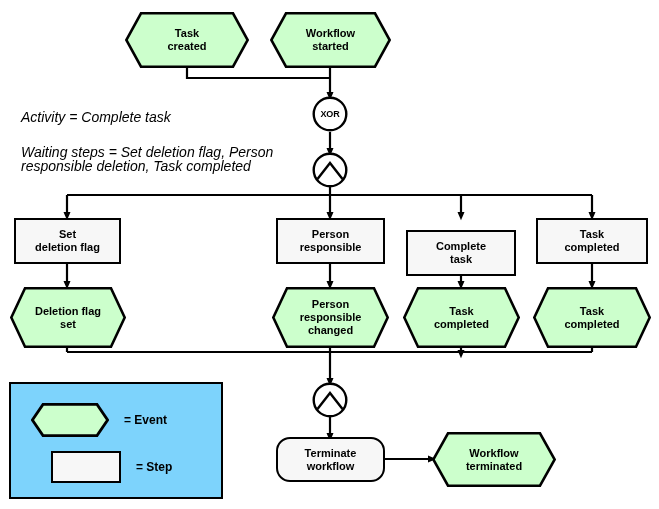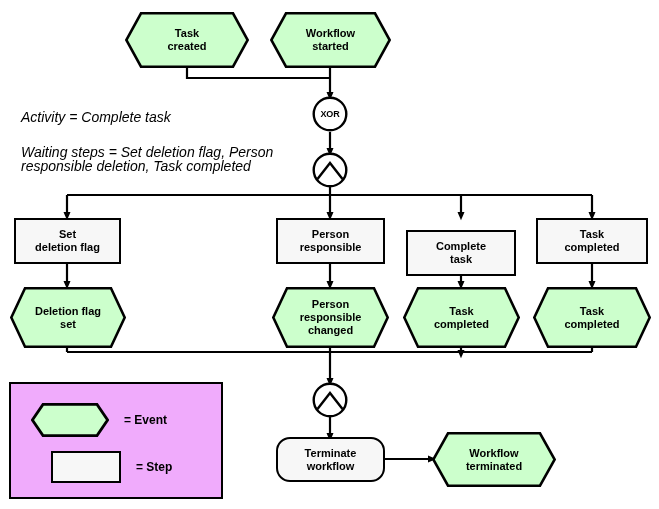--- a/index.html
+++ b/index.html
@@ -107,21 +107,21 @@
     z-index: 3;
   }
 
   
   #legend {
     position: absolute;
     left: 9px;
     top: 382px;
     width: 214px;
     height: 117px;
-    background: #f0abfc;
+    background: #7dd3fc;
     border: 2px solid #000000;
     box-sizing: border-box;
     z-index: 3;
   }
   .legend-row {
     position: absolute;
     display: flex;
     align-items: center;
   }
   .legend-sample-event {

